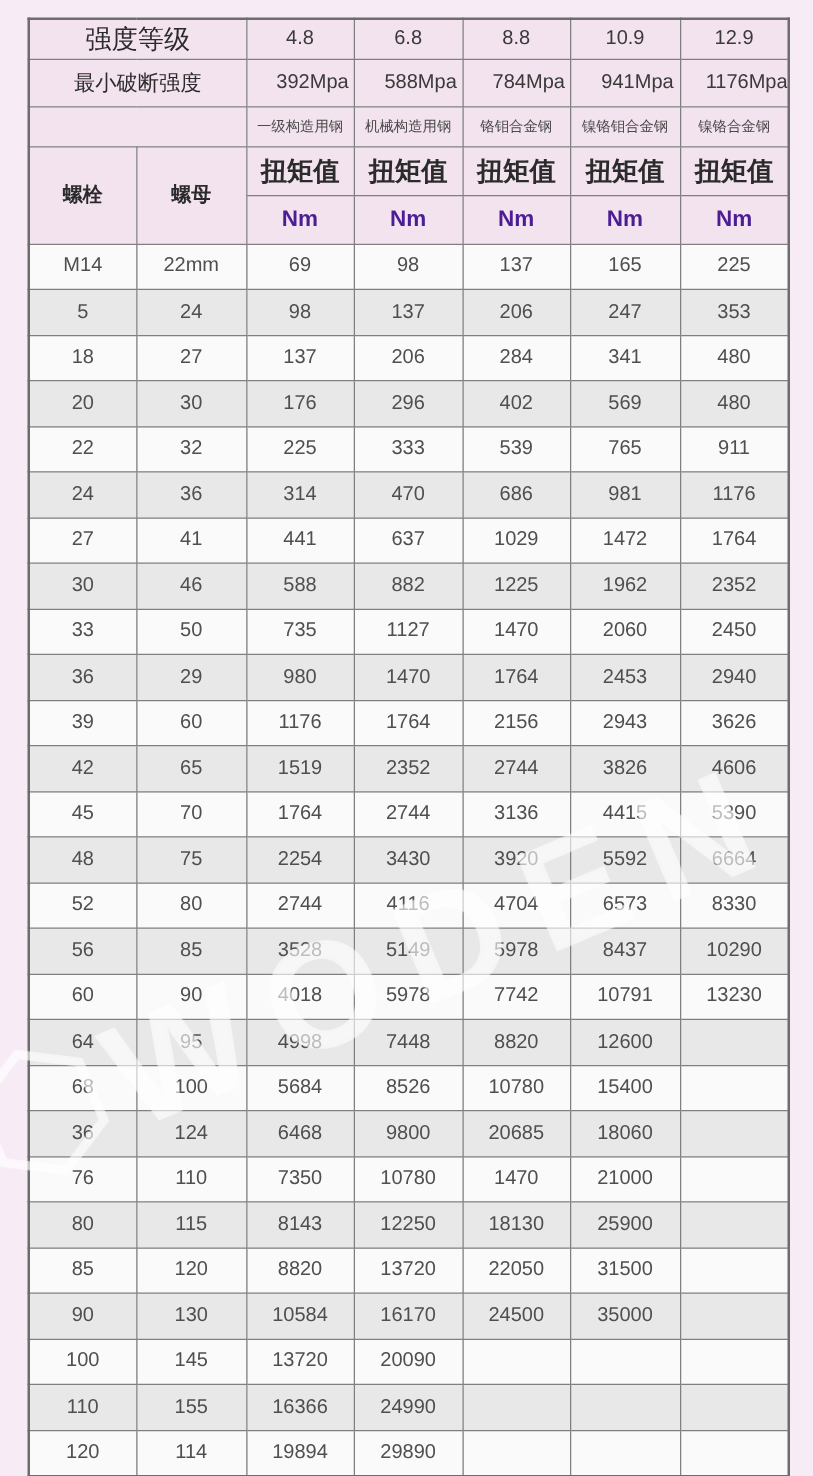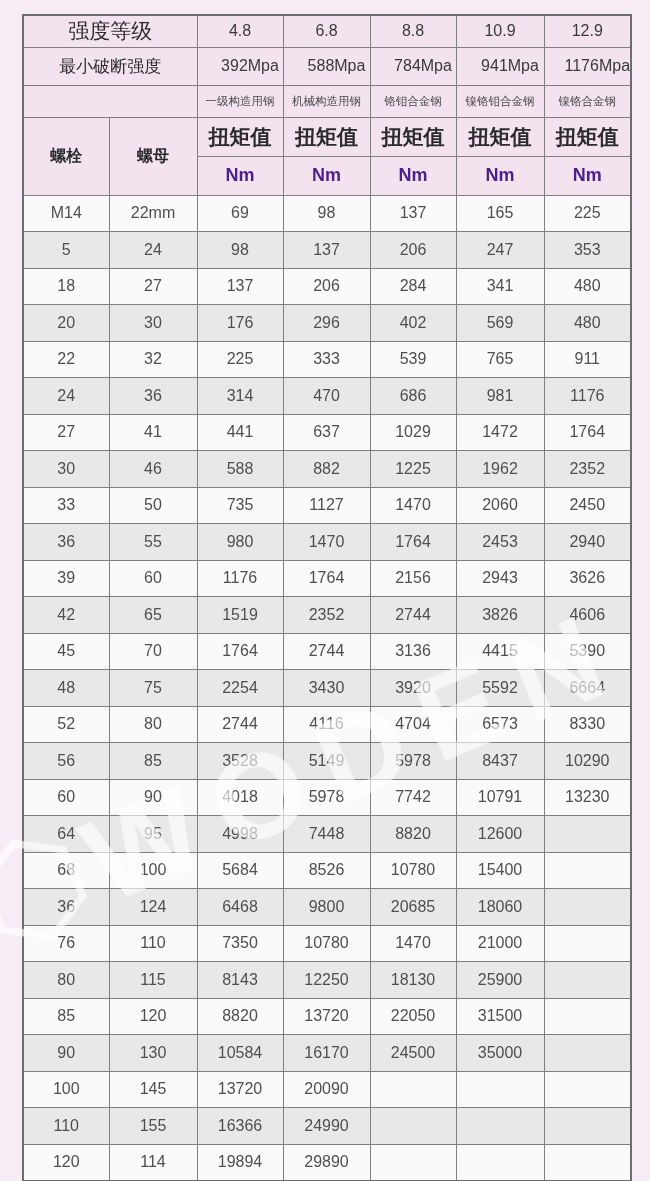--- a/index.html
+++ b/index.html
@@ -192,21 +192,21 @@
         <td>33</td>
         <td>50</td>
         <td>735</td>
         <td>1127</td>
         <td>1470</td>
         <td>2060</td>
         <td>2450</td>
       </tr>
       <tr>
         <td>36</td>
-        <td>55</td>
+        <td>29</td>
         <td>980</td>
         <td>1470</td>
         <td>1764</td>
         <td>2453</td>
         <td>2940</td>
       </tr>
       <tr>
         <td>39</td>
         <td>60</td>
         <td>1176</td>

